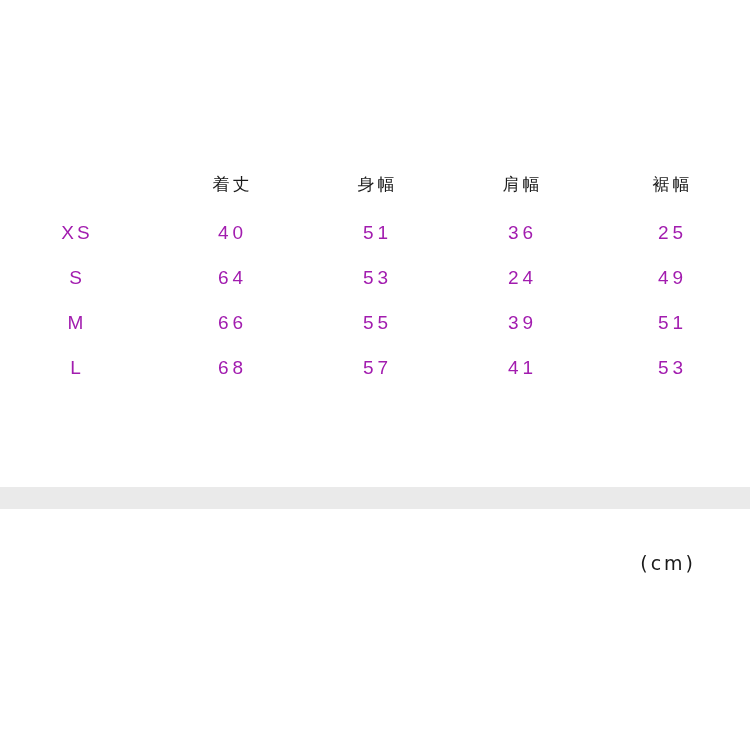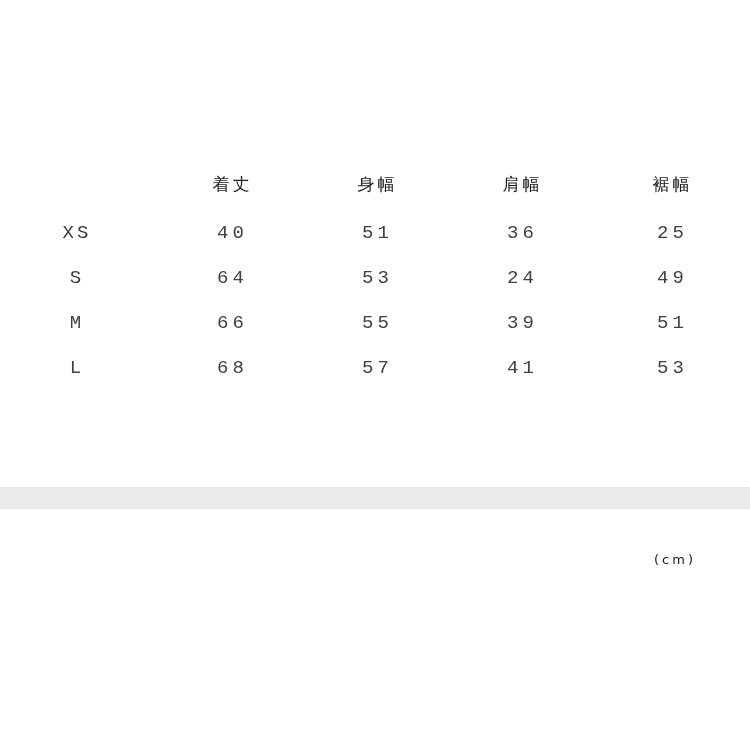--- a/index.html
+++ b/index.html
@@ -50,42 +50,42 @@
   }
   .size-table thead th.corner {
     font-size: 0;
   }
   .size-table tbody tr {
     height: 45px;
   }
   .size-table tbody td {
     font-size: 19px;
     letter-spacing: 4px;
-    color: #404040;
-    font-family: Liberation Mono, monospace;
+    color: #a21caf;
+    font-family: Liberation Sans, sans-serif;
   }
   .size-table tbody td.rowlabel {
     font-size: 19px;
     letter-spacing: 3px;
     padding-right: 6px;
     text-align: center;
   }
   .divider {
     position: absolute;
     left: 0;
     top: 487px;
     width: 750px;
     height: 22px;
     background: #eaeaea;
   }
   .unit {
     position: absolute;
     right: 18px;
     top: 552px;
-    font-size: 13px;
+    font-size: 19px;
     letter-spacing: 3px;
     color: #1a1a1a;
     font-family: "DejaVu Sans", sans-serif;
   }
   .footer-bar {
     position: absolute;
     left: 0;
     bottom: 0;
     width: 750px;
     height: 14px;

